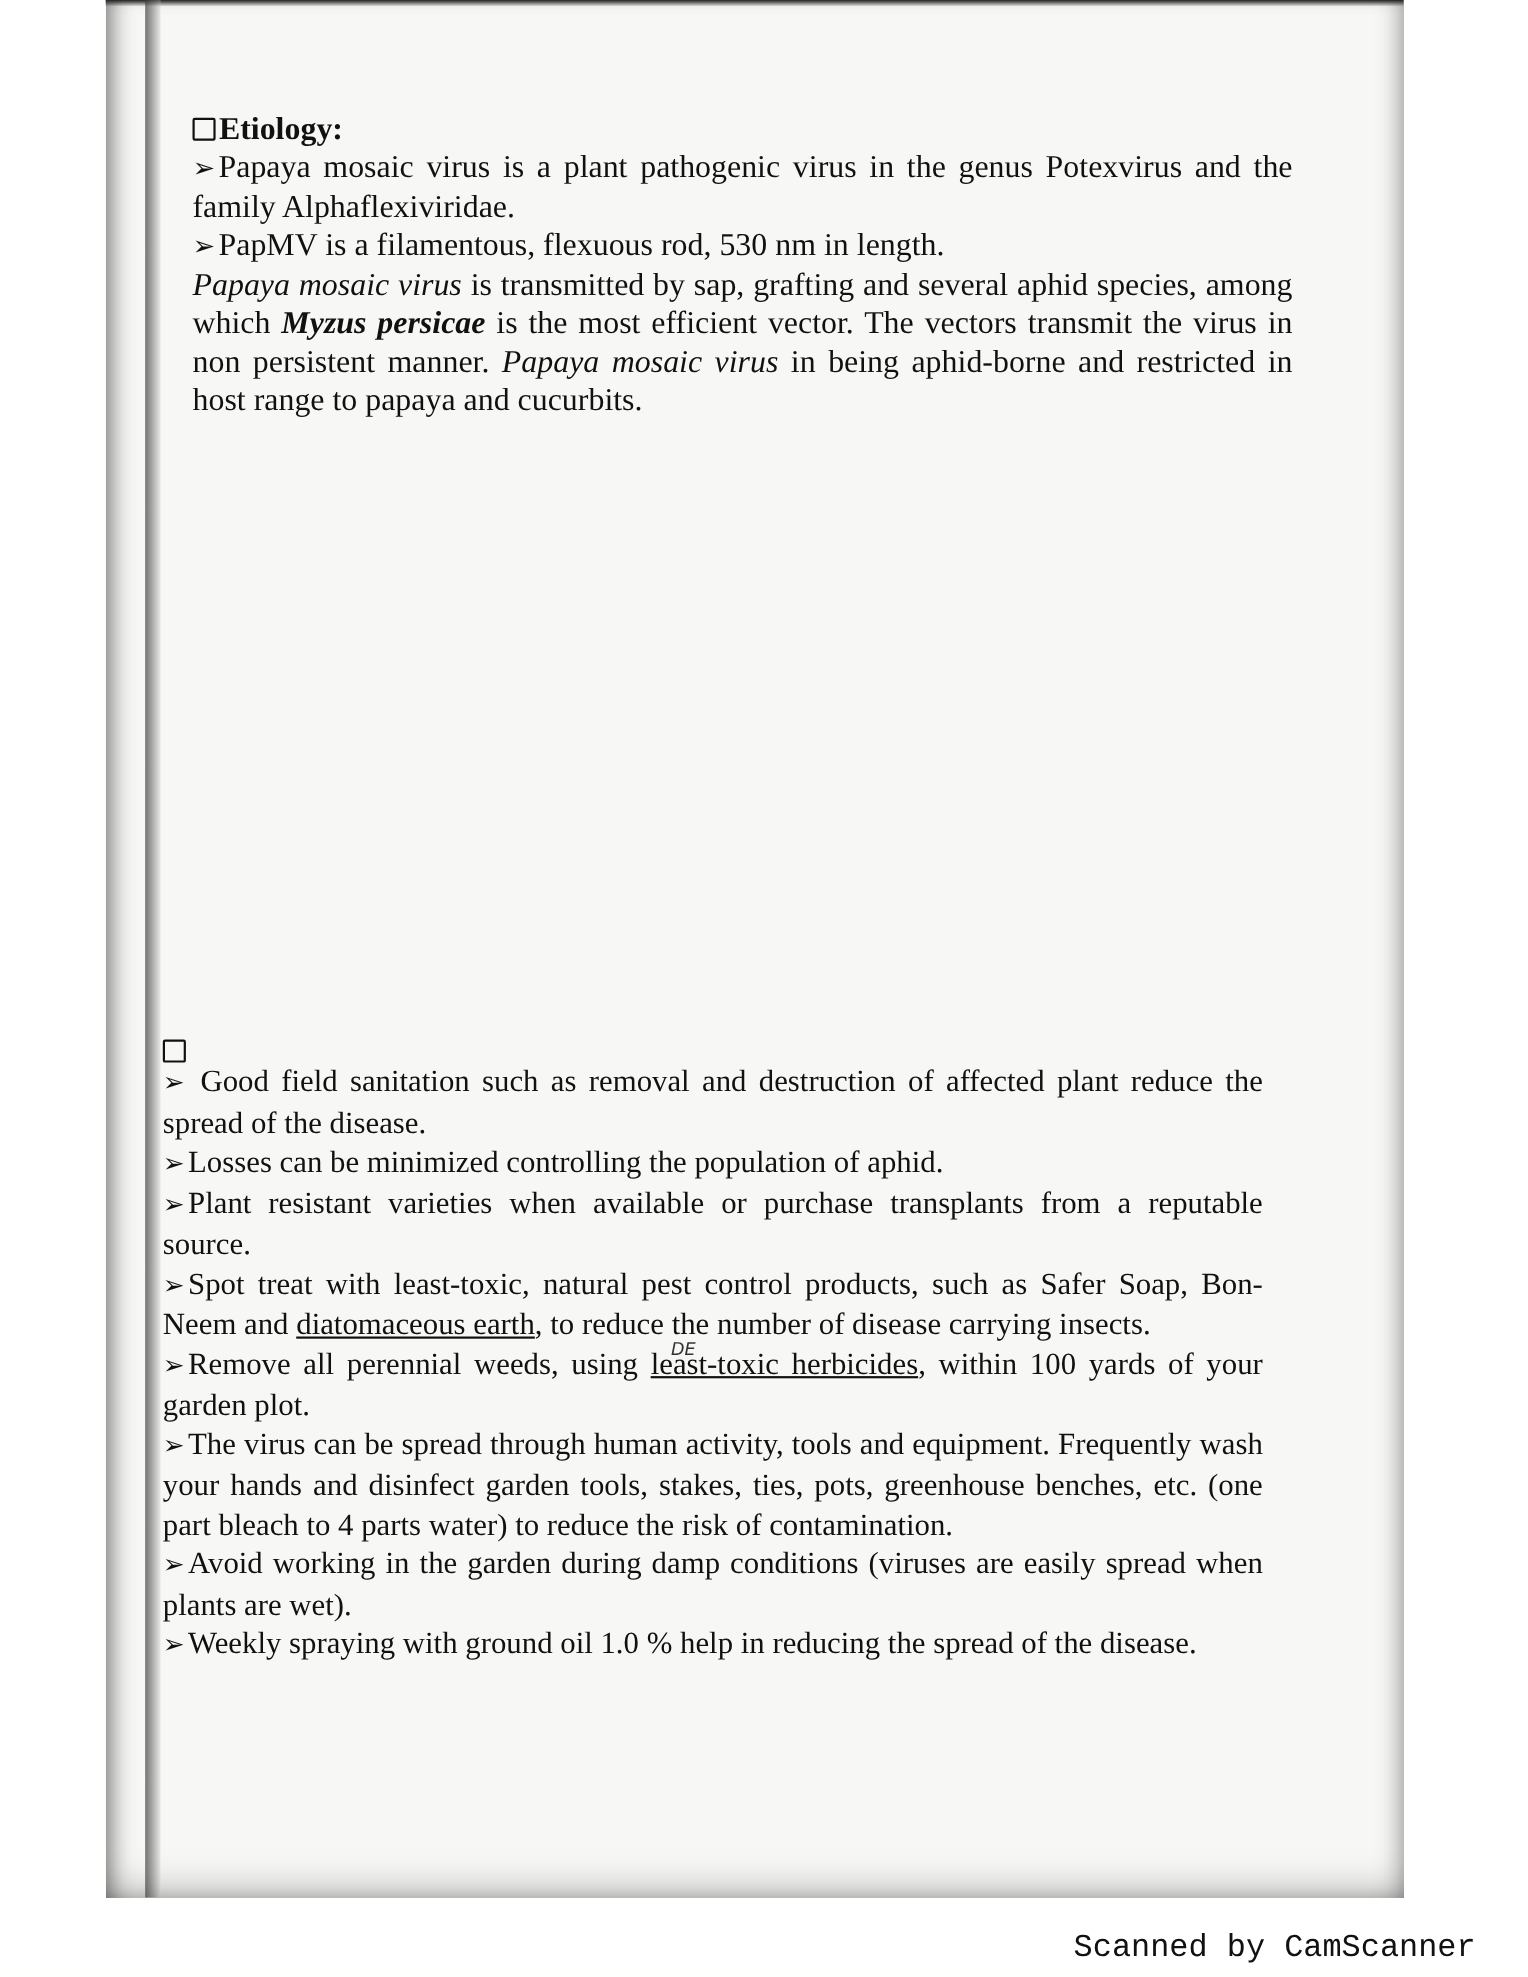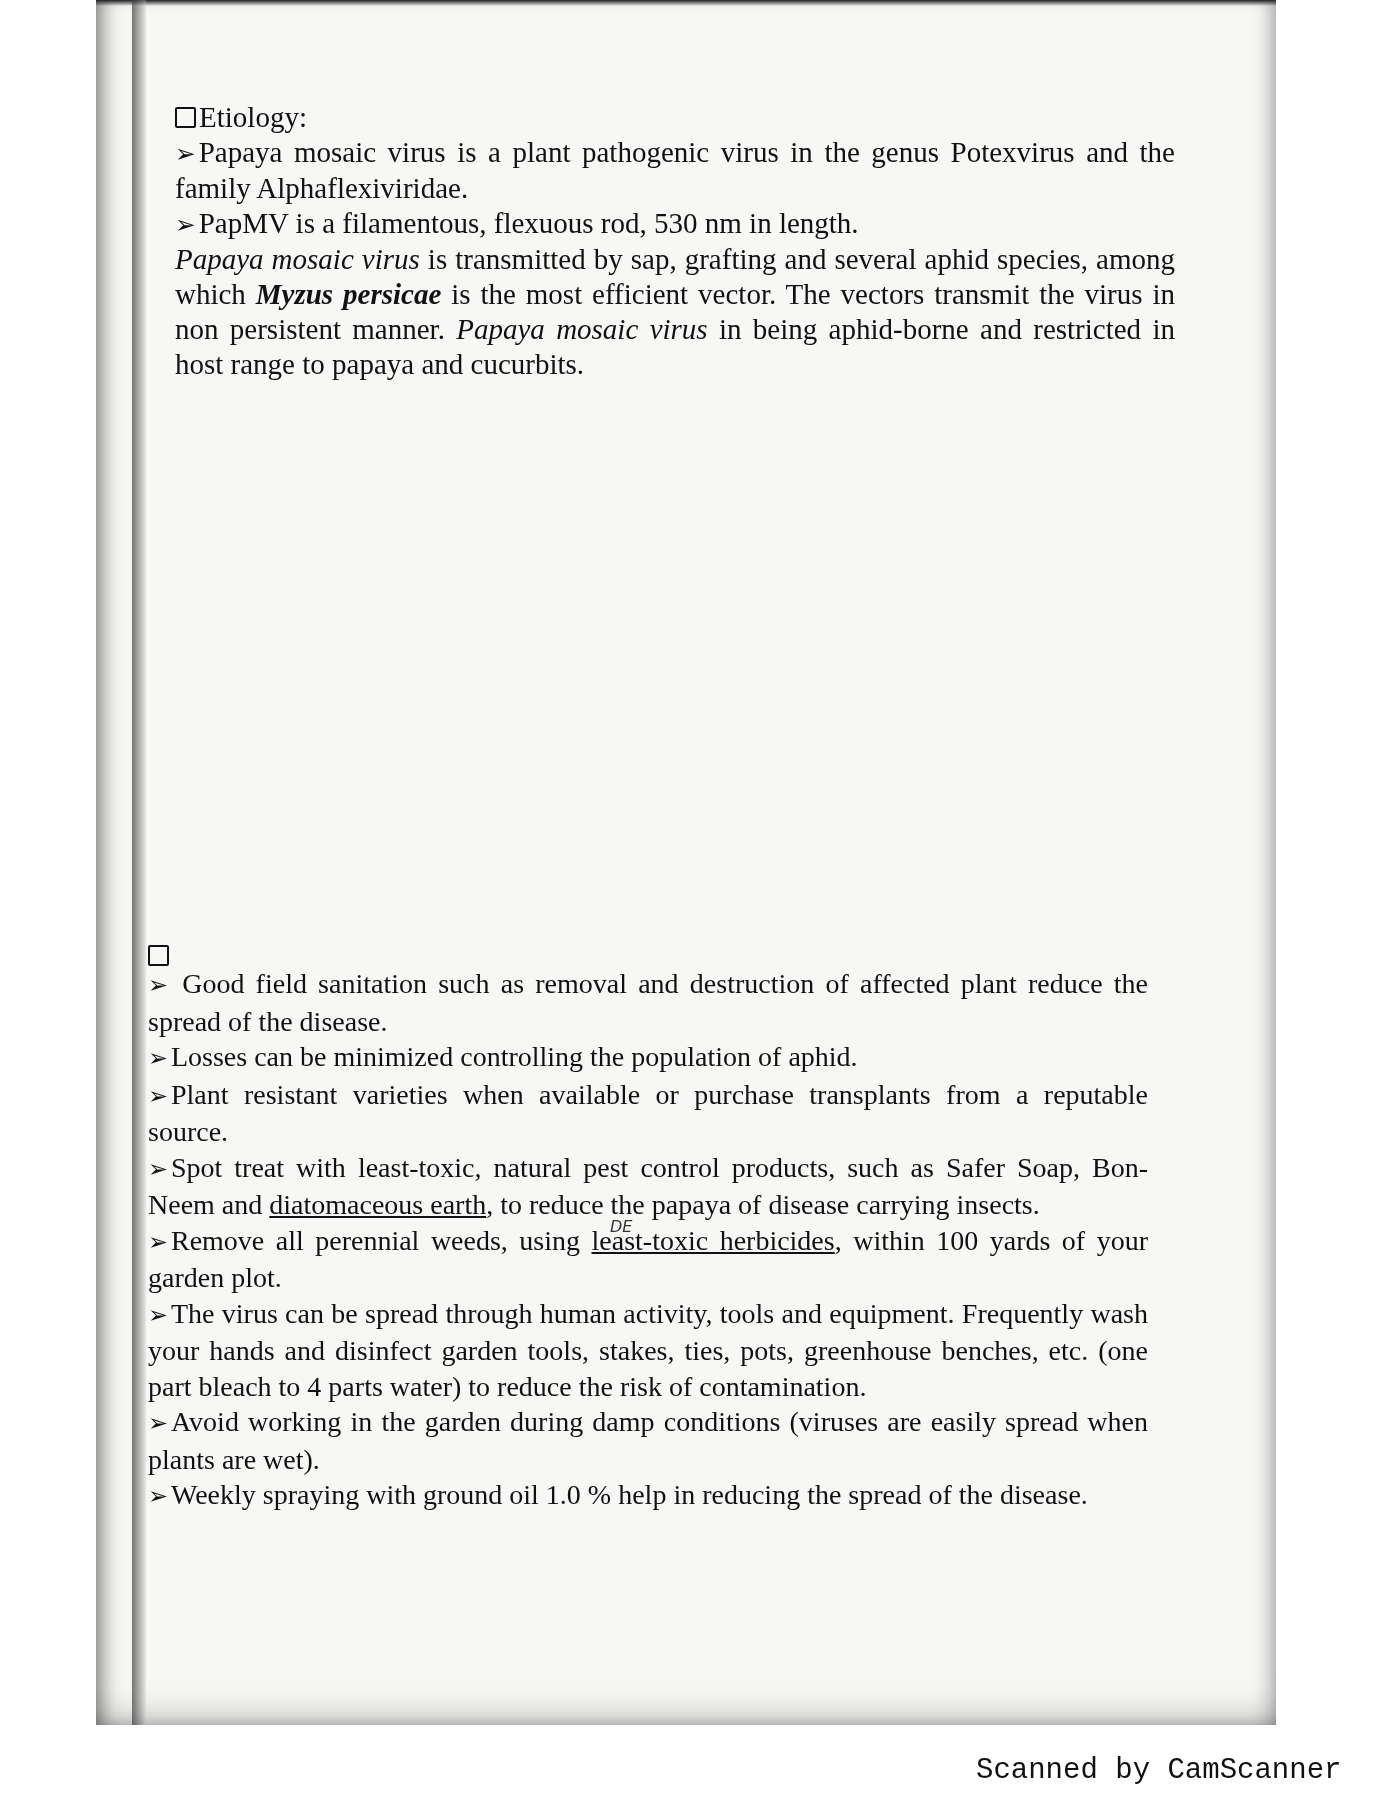--- a/index.html
+++ b/index.html
@@ -7,21 +7,21 @@
     .page {
       position: absolute; left: 96px; top: 0; width: 1180px; height: 1725px;
       background: #f7f7f5;
       box-shadow: inset 18px 0 22px -14px rgba(0,0,0,0.55), inset 0 -30px 40px -30px rgba(0,0,0,0.35), inset -14px 0 24px -14px rgba(0,0,0,0.45);
     }
     .top-edge { position: absolute; left: 96px; top: 0; width: 1180px; height: 6px; background: linear-gradient(#222, rgba(0,0,0,0)); }
     .spine { position: absolute; left: 132px; top: 0; width: 14px; height: 1725px; background: linear-gradient(90deg, rgba(60,60,60,0.7), rgba(200,200,200,0.3)); }
     .block { position: absolute; left: 175px; width: 1000px; }
     .sec1 { top: 100px; font-size: 29px; line-height: 35px; }
     .sec3 { top: 945px; left: 148px; width: 1000px; font-size: 28px; line-height: 35.5px; }
-    .heading { font-weight: normal; display: flex; align-items: center; }
+    .heading { font-weight: bold; display: flex; align-items: center; }
     .heading .box { display: inline-block; width: 17px; height: 17px; border: 2.5px solid #111; margin-right: 3px; border-radius: 2px; }
     .bullet-line { text-align: justify; }
     .bullet { font-size: 0.85em; margin-right: 3px; }
     .para { text-align: justify; }
     .para i { font-style: italic; margin-top: 48px; }
     .para b i, .para i b { font-weight: bold; }
     .u { text-decoration: underline; margin-top: 36px; }
     .note { position: absolute; left: 610px; top: 1217px; font-family: "DejaVu Sans", sans-serif; font-size: 16px; color: #333; font-style: italic; }
     .footer { position: absolute; left: 976px; top: 1754px; font-size: 29px; font-family: Liberation Mono, monospace; color: #111; }
   </style>
@@ -49,21 +49,21 @@
   </div>
 </div>
 
 <div class="block sec3">
   <div class="heading">
     <span class="box"></span>
   </div>
   <div class="bullet-line"><span class="bullet">➢</span> <span>Good field sanitation such as removal and destruction of affected plant reduce the spread of the disease.</span></div>
   <div class="bullet-line"><span class="bullet">➢</span><span>Losses can be minimized controlling the population of aphid.</span></div>
   <div class="bullet-line"><span class="bullet">➢</span><span>Plant resistant varieties when available or purchase transplants from a reputable source.</span></div>
-  <div class="bullet-line"><span class="bullet">➢</span><span>Spot treat with least-toxic, natural pest control products, such as Safer Soap, Bon-Neem and </span><span class="u">diatomaceous earth</span><span>, to reduce the papaya of disease carrying insects.</span></div>
+  <div class="bullet-line"><span class="bullet">➢</span><span>Spot treat with least-toxic, natural pest control products, such as Safer Soap, Bon-Neem and </span><span class="u">diatomaceous earth</span><span>, to reduce the number of disease carrying insects.</span></div>
   <div class="bullet-line"><span class="bullet">➢</span><span>Remove all perennial weeds, using </span><span class="u">least-toxic herbicides</span><span>, within 100 yards of your garden plot.</span></div>
   <div class="bullet-line"><span class="bullet">➢</span><span>The virus can be spread through human activity, tools and equipment. Frequently wash your hands and disinfect garden tools, stakes, ties, pots, greenhouse benches, etc. (one part bleach to 4 parts water) to reduce the risk of contamination.</span></div>
   <div class="bullet-line"><span class="bullet">➢</span><span>Avoid working in the garden during damp conditions (viruses are easily spread when plants are wet).</span></div>
   <div class="bullet-line"><span class="bullet">➢</span><span>Weekly spraying with ground oil 1.0 % help in reducing the spread of the disease.</span></div>
 </div>
 
 <div class="note">DE</div>
 
 <div class="footer">Scanned by CamScanner</div>
 

